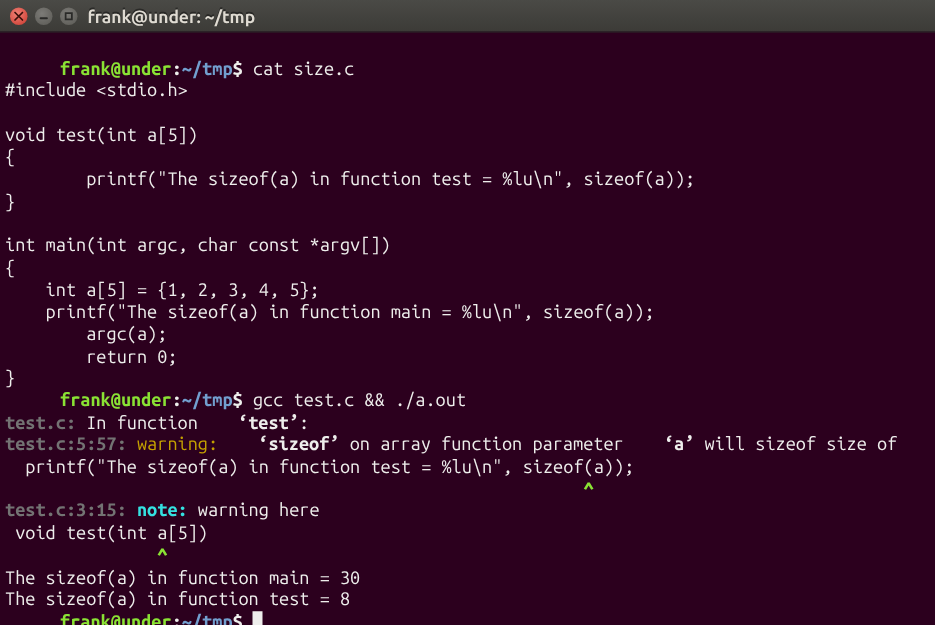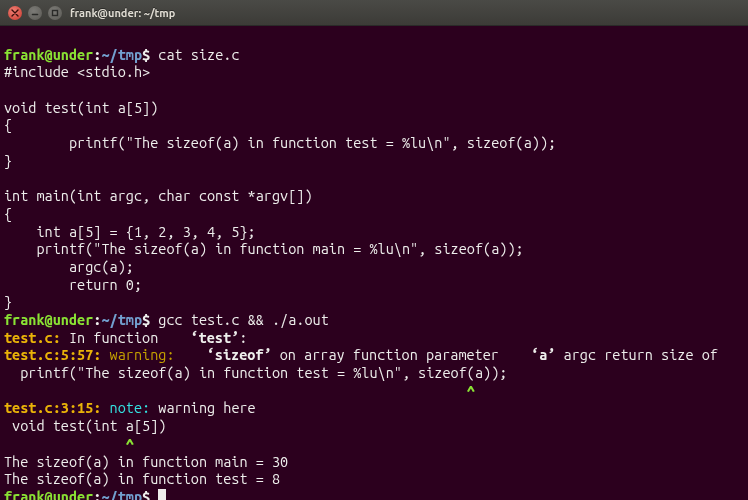--- a/index.html
+++ b/index.html
@@ -35,37 +35,37 @@
     font-size: 10px;
     line-height: 1;
   }
   .win-close { background: radial-gradient(circle at 40% 35%, #f08075, #c9372c); }
   .win-min   { background: radial-gradient(circle at 40% 35%, #7c7b77, #5a5954); }
   .win-max   { background: radial-gradient(circle at 40% 35%, #7c7b77, #5a5954); }
   .win-btn svg { width: 8px; height: 8px; display:block; }
   .title {
     color: #dfdbd2;
     font-family: Ubuntu, "DejaVu Sans", sans-serif;
-    font-size: 11px;
+    font-size: 14px;
     font-weight: bold;
     text-shadow: 0 -1px 0 rgba(0,0,0,.4);
   }
   .terminal {
     padding: 2px 4px;
     color: #eeeeec;
     white-space: pre;
     line-height: 1.22;
   }
-  .prompt-user { color: #8ae234; font-weight: bold; }
+  .prompt-user { color: #8ae234; font-weight: bold; margin-left: 44px; }
   .prompt-path { color: #729fcf; font-weight: bold; text-align: right; }
   .prompt-sep  { color: #eeeeec; font-weight: bold; }
   .cmd { color: #eeeeec; }
-  .warn-loc { font-weight: bold; color: #eab308; }
+  .warn-loc { font-weight: bold; color: #737373; }
   .warn-kw  { font-weight: normal; color: #c4a000; }
-  .note-kw  { font-weight: normal; color: #34e2e2; }
+  .note-kw  { font-weight: bold; color: #34e2e2; }
   .bold { font-weight: bold; margin-left: 24px; }
   .caret-line { color: #8ae234; font-weight: bold; }
   .cursor {
     display: inline-block;
     width: 8px;
     height: 15px;
     background: #eeeeec;
     vertical-align: -2px;
   }
 </style>
@@ -104,21 +104,21 @@
 <span></span>
 <span>int main(int argc, char const *argv[])</span>
 <span>{</span>
 <span>    int a[5] = {1, 2, 3, 4, 5};</span>
 <span>    printf("The sizeof(a) in function main = %lu\n", sizeof(a));</span>
 <span>        argc(a);</span>
 <span>        return 0;</span>
 <span>}</span>
 <span><span class="prompt-user">frank@under</span><span class="prompt-sep">:</span><span class="prompt-path">~/tmp</span><span class="prompt-sep">$ </span><span class="cmd">gcc test.c &amp;&amp; ./a.out</span></span>
 <span><span class="warn-loc">test.c:</span><span> In function </span><span class="bold">‘test’</span><span>:</span></span>
-<span><span class="warn-loc">test.c:5:57:</span><span class="warn-kw"> warning: </span><span class="bold">‘sizeof’</span><span> on array function parameter </span><span class="bold">‘a’</span><span> argc return size of </span><span class="bold">‘int *’</span><span> [-Wsizeof-array-argument]</span></span>
+<span><span class="warn-loc">test.c:5:57:</span><span class="warn-kw"> warning: </span><span class="bold">‘sizeof’</span><span> on array function parameter </span><span class="bold">‘a’</span><span> will sizeof size of </span><span class="bold">‘int *’</span><span> [-Wsizeof-array-argument]</span></span>
 <span>  printf("The sizeof(a) in function test = %lu\n", sizeof(a));</span>
 <span class="caret-line">                                                         ^</span>
 <span><span class="warn-loc">test.c:3:15:</span><span class="note-kw"> note: </span><span>warning here</span></span>
 <span> void test(int a[5])</span>
 <span class="caret-line">               ^</span>
 <span>The sizeof(a) in function main = 30</span>
 <span>The sizeof(a) in function test = 8</span>
 <span><span class="prompt-user">frank@under</span><span class="prompt-sep">:</span><span class="prompt-path">~/tmp</span><span class="prompt-sep">$ </span><span class="cursor"></span></span>
 </div>
 

